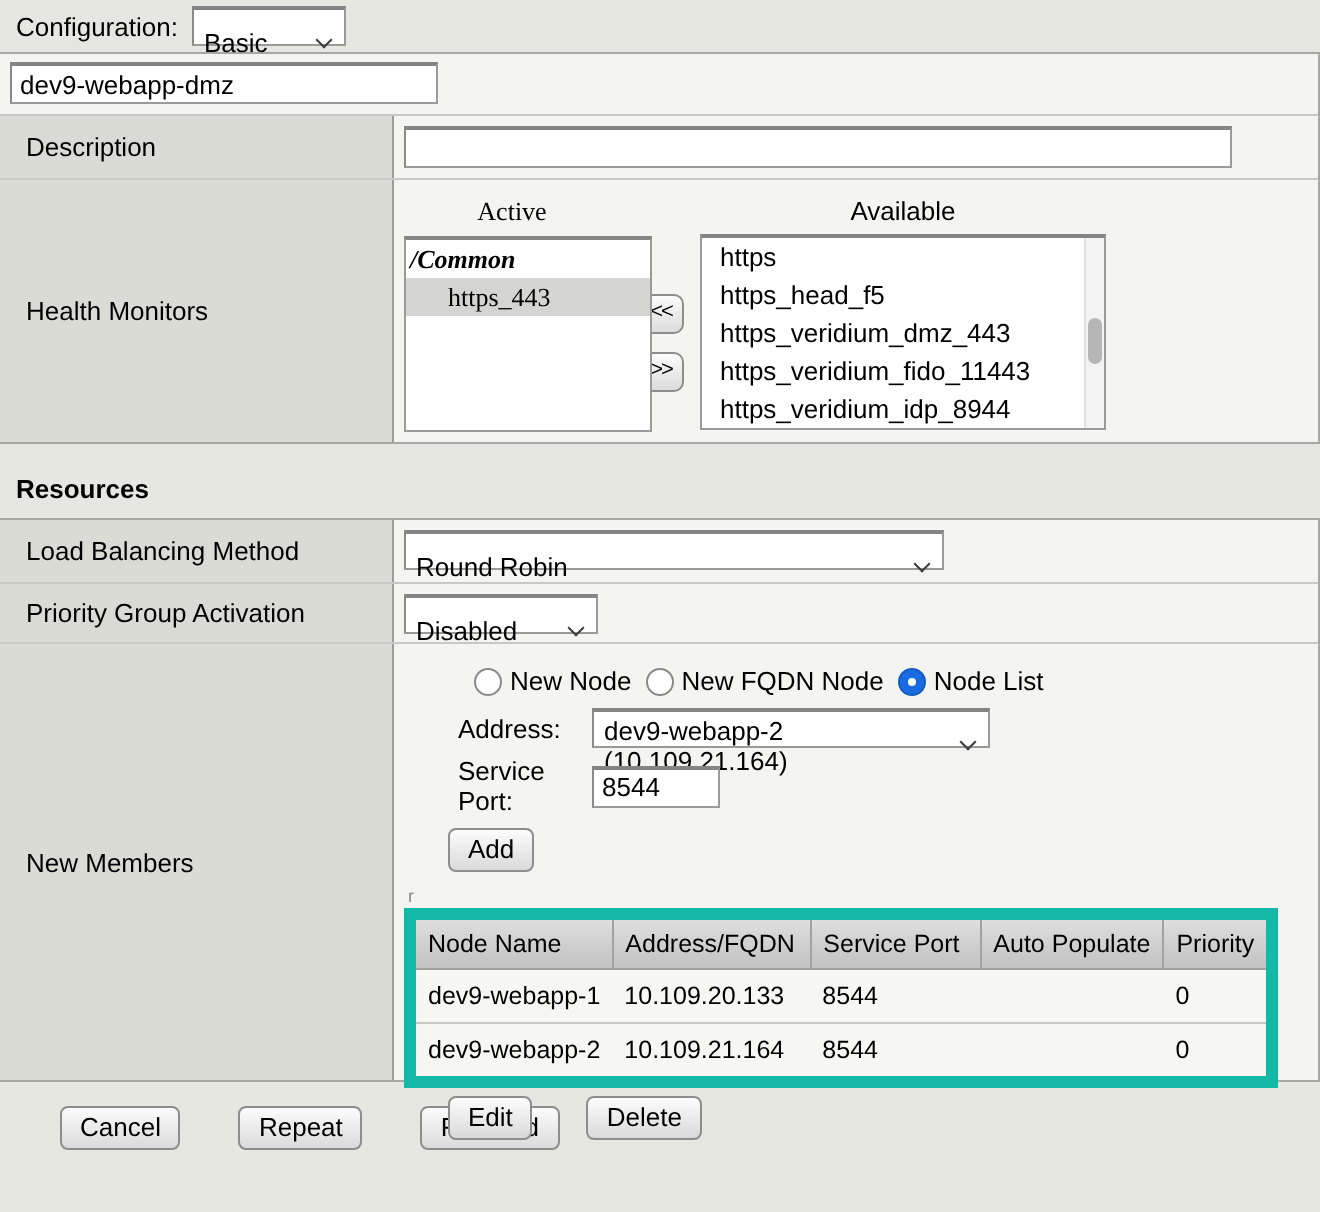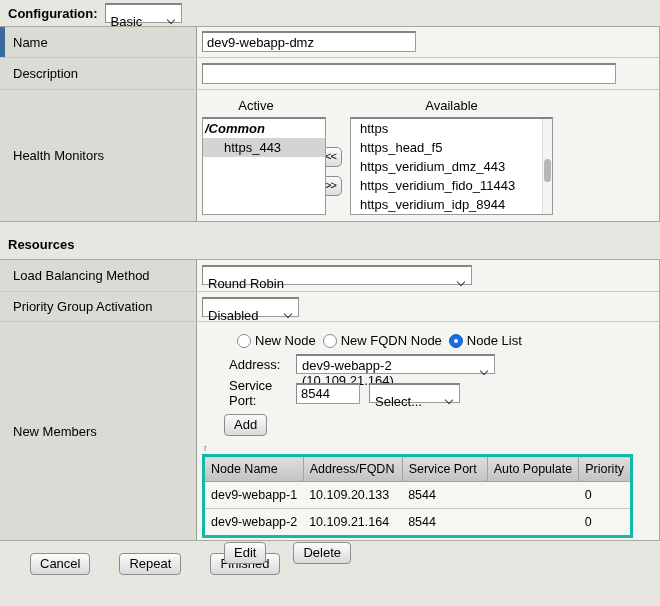--- a/index.html
+++ b/index.html
@@ -5,21 +5,21 @@
   * { box-sizing: border-box; }
   html,body { margin:0; padding:0; }
   body {
     width:660px; height:606px; overflow:hidden;
     background:#e7e7e1;
     font-family:"Liberation Sans", sans-serif;
     font-size:13px; color:#000;
   }
   
   .config-bar { height:26px; display:flex; align-items:center; padding-left:8px; gap:7px; }
-  .config-bar .lbl { font-weight:bold; }
+  .config-bar .lbl { font-weight:normal; }
   
   .text-input {
     height:21px; background:#fff; font:13px "Liberation Sans", sans-serif;
     border:1px solid #9a9a9a; border-top:2px solid #848484; border-left:1px solid #8a8a8a;
     padding:0 4px; color:#000;
   }
   .sel {
     display:inline-flex; align-items:center; justify-content:space-between;
     background:#fff; height:20px; padding:16px 7px 0 5px; cursor:default;
     border:1px solid #9a9a9a; border-top:2px solid #848484; border-left:1px solid #8a8a8a;
@@ -88,61 +88,57 @@
   .stray { font-size:9px; color:#8a8a8a; line-height:8px; margin:8px 0 1px 2px; }
   .members-table { border-collapse:collapse; margin-top:2px; background:#f6f6f3; }
   .members-table th {
     background:linear-gradient(#dedede,#c2c2c2);
     border:1px solid #a2a2a2; font-weight:normal; text-align:left;
     font-size:12.5px; padding:5px 6px; white-space:nowrap;
   }
   .members-table td {
     border-bottom:1px solid #c8c8c4; font-size:12.5px; padding:6px 6px; white-space:nowrap;
   }
-  .members-table { border:3px solid #14b8a6; }
+  .members-table { border:6px solid #14b8a6; }
   .nm-actions { margin-top:4px; display:flex; gap:5px; }
   
   .footer { padding:12px 0 0 8px; display:flex; gap:7px; }
 </style>
 </head>
 <body>
 
 <div class="config-bar">
   <span class="lbl">Configuration:</span>
   <div class="sel" style="width:77px;">
     <span>Basic</span>
     <span class="chev"></span>
   </div>
 </div>
 
 <div class="settings-table">
   <div class="s-row" style="height:30px;">
-    <div class="s-label">
-      <span class="req-bar" style="background: rgb(58, 106, 158);"></span>
-      <span>Name</span>
-    </div>
     <div class="s-value">
       <input class="text-input" style="width: 214px; margin: 4px 0px 0px 5px;" type="text" value="dev9-webapp-dmz">
     </div>
   </div>
   <div class="s-row" style="height:32px;">
     <div class="s-label">
       <span>Description</span>
     </div>
     <div class="s-value">
       <input class="text-input" style="width: 414px; margin: 5px 0px 0px 5px;" type="text" value="">
     </div>
   </div>
   <div class="s-row" style="height:132px;">
     <div class="s-label">
       <span>Health Monitors</span>
     </div>
     <div class="s-value">
       <div class="hm-wrap">
-        <div class="hm-col" style="width:108px;">
+        <div class="hm-col" style="width:108px;font-family:Liberation Serif, serif;">
           <div class="hm-col-label">Active</div>
           <div class="listbox lb-active">
             <div class="lb-group">/Common</div>
             <div>
                 <div class="lb-item lb-selected">https_443</div>
               </div>
           </div>
         </div>
         <div class="move-col">
           <div class="move-btn">&lt;&lt;</div>
@@ -215,24 +211,20 @@
       <div class="form-line" style="margin-top:6px;">
         <span class="f-label">Address:</span>
         <div class="sel" style="width:199px;">
           <span>dev9-webapp-2 (10.109.21.164)</span>
           <span class="chev"></span>
         </div>
       </div>
       <div class="form-line">
         <span class="f-label">Service Port:</span>
         <input class="text-input" style="width: 64px;" type="text" value="8544">
-        <div class="sel" style="width:91px; margin-left:9px;">
-          <span>Select...</span>
-          <span class="chev"></span>
-        </div>
       </div>
       <div style="margin-top:6px;">
         <span class="btn">Add</span>
       </div>
       <div class="stray">r</div>
       <table class="members-table">
         <thead>
             <tr>
               <th style="width: 84px;">Node Name</th>
               <th style="width: 99px;">Address/FQDN</th>

